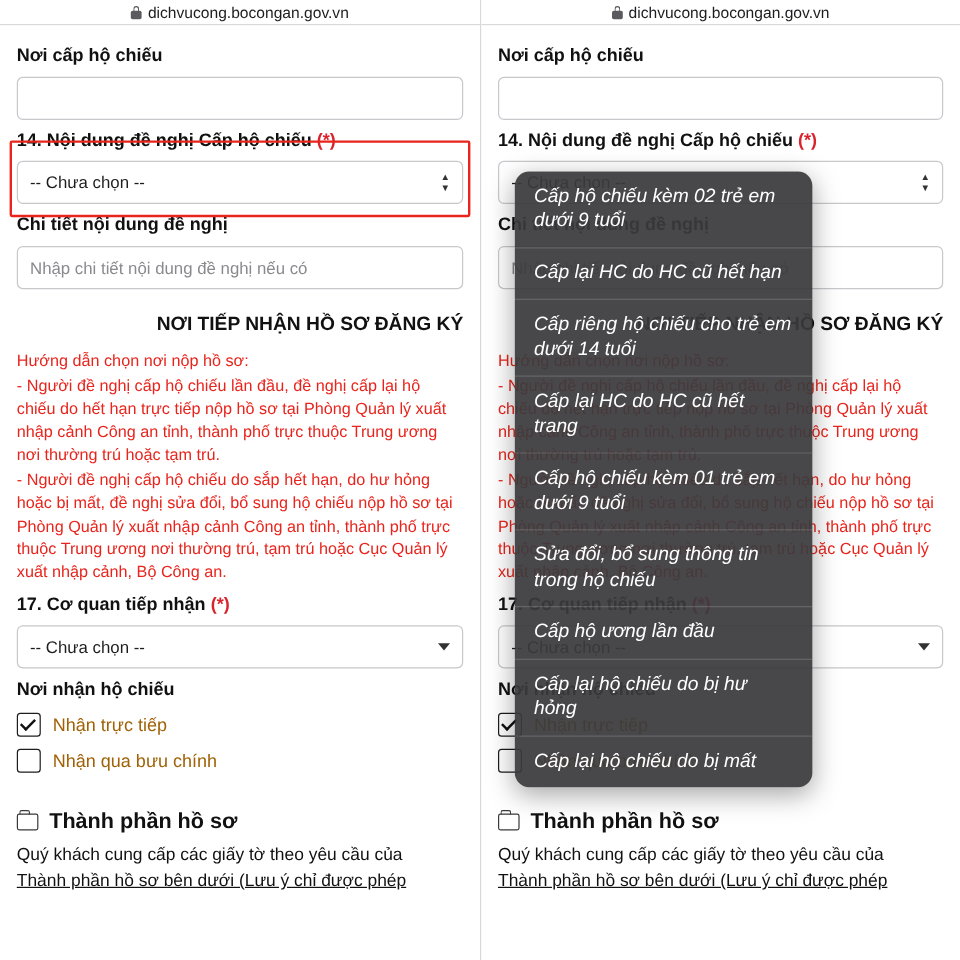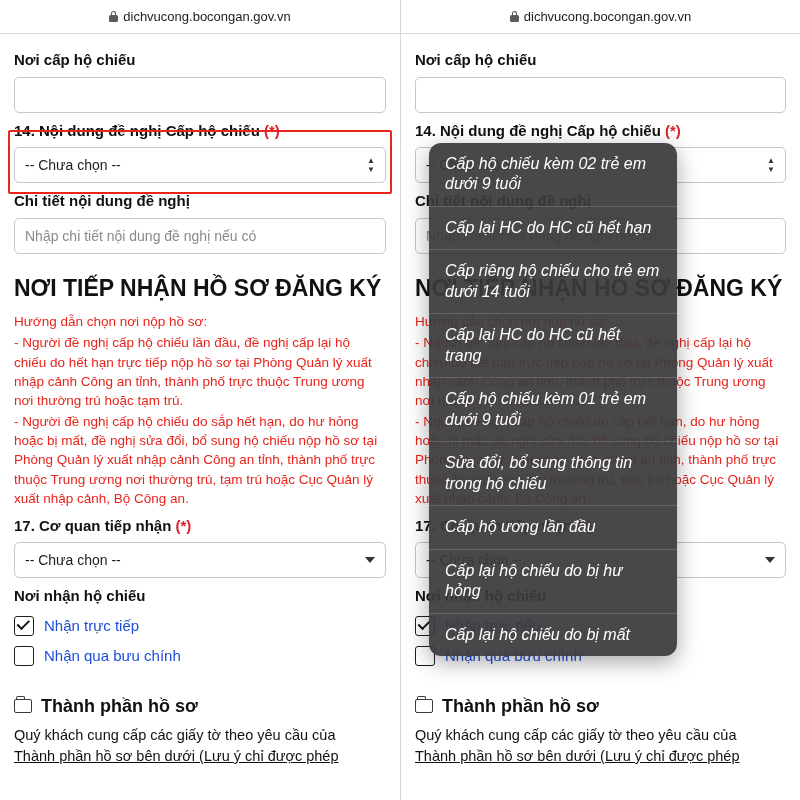--- a/index.html
+++ b/index.html
@@ -20,21 +20,21 @@
     width: 400px;
     height: 800px;
     position: relative;
     overflow: hidden;
     background: #fff;
   }
   .pane.right { border-left: 1px solid #d8d8d8; }
 
   
   .urlbar {
-    height: 34px;
+    height: 21px;
     display: flex;
     align-items: center;
     justify-content: center;
     gap: 5px;
     font-size: 13px;
     color: #1d1d1f;
     background: #fff;
     border-bottom: 1px solid #d9d9d9;
   }
   .lock-icon {
@@ -110,40 +110,41 @@
     border-right: 5px solid transparent;
     border-top: 6px solid #333;
   }
   .highlight-box {
     position: absolute;
     border: 2px solid #e8241c;
     border-radius: 2px;
     pointer-events: none;
   }
   .section-title {
-    font-size: 23px;
+    font-size: 16px;
     font-weight: bold;
     color: #111;
     margin: 20px 0 10px 0;
     line-height: 1.25;
+    text-align: right;
   }
   .red-note {
     color: #e8241c;
     font-size: 13.5px;
     line-height: 1.42;
     margin-bottom: 0;
   }
   .red-note p { margin: 0 0 2px 0; }
   .checkbox-row {
     display: flex;
     align-items: center;
     gap: 10px;
     margin: 10px 0;
     font-size: 15px;
-    color: #1d4ed8;
+    color: #a16207;
   }
   .cb {
     width: 20px; height: 20px;
     border: 1.6px solid #1d1d1f;
     border-radius: 3px;
     display: inline-flex;
     align-items: center;
     justify-content: center;
     background: #fff;
     flex: 0 0 auto;

